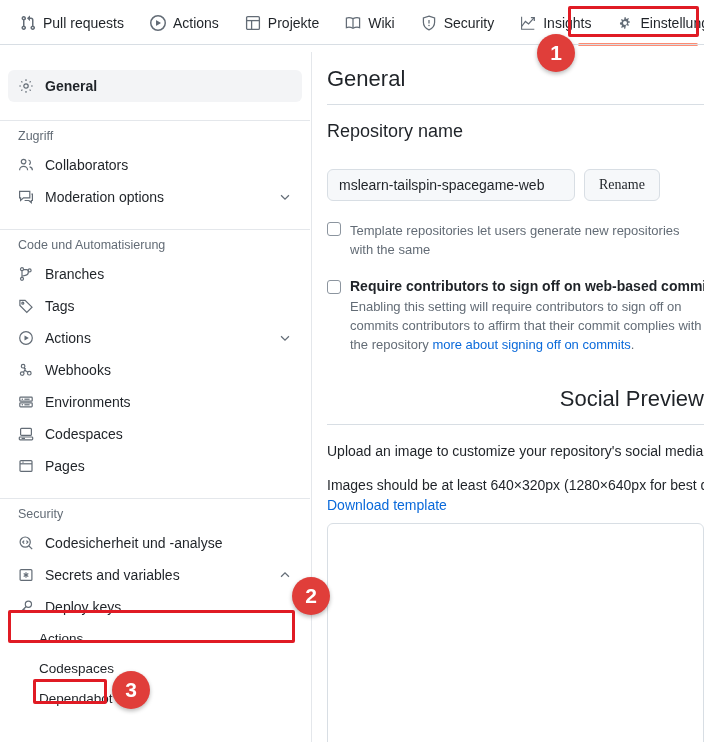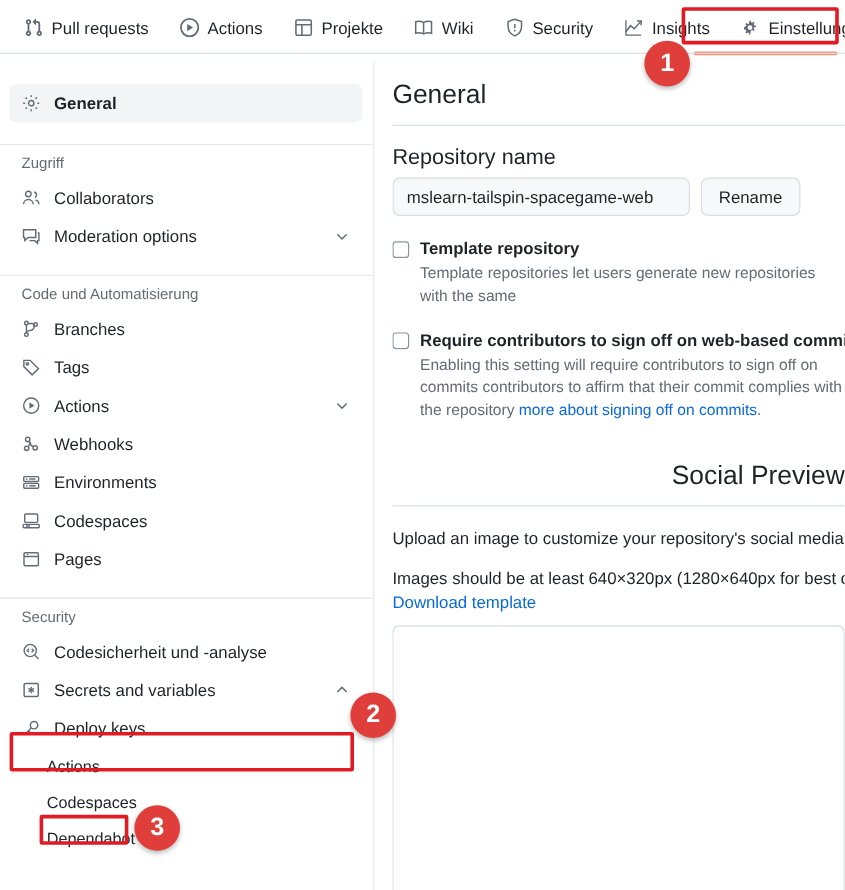--- a/index.html
+++ b/index.html
@@ -73,30 +73,30 @@
   }
 
   
   .main {
     position: absolute; left: 327px; top: 62px; width: 377px; height: 680px;
     overflow: hidden;
   }
   .h2 { font-size: 22px; font-weight: 400; color:#1f2328; margin: 0; line-height: 34px;}
   .rule { height:1px; background:#d8dee4; margin: 8px 0 0 0; width: 377px; }
   .lbl { font-size: 18px; font-weight: 400; margin-top: 16px; }
-  .row { display:flex; align-items:center; gap: 9px; margin-top: 6px; }
+  .row { display:flex; align-items:center; gap: 9px; margin-top: 27px; }
   .textinput {
     width: 248px; height: 32px; border:1px solid #d8dee4; border-radius:6px;
     background:#f6f8fa; font-size:14px; color:#1f2328;
     padding: 0 11px; font-family:"Liberation Sans", sans-serif;
   }
   .btn {
     height: 32px; border:1px solid #d8dee4; border-radius:6px;
     background:#f6f8fa; font-size:14px; color:#1f2328;
-    padding: 0 14px; font-family:Liberation Sans, sans-serif; cursor:pointer;
+    padding: 0 14px; font-family:Liberation Serif, serif; cursor:pointer;
   }
   .check-row { display:flex; gap: 9px; margin-top: 18px; align-items:flex-start; }
   .cbox {
     width:14px; height:14px; flex:none; margin-top:3px;
     border:1px solid #8c959f; border-radius:3px; background:#fff;
   }
   .ctitle { font-size: 14px; font-weight:700; color:#1f2328; line-height:18px; white-space:nowrap;}
   .cdesc { font-size: 13px; color:#636c76; line-height:19px; margin-top:2px; }
   a.lnk { color:#0969da; text-decoration:none; }
   .sec2 { margin-top: 28px; text-align: right; }
@@ -401,21 +401,20 @@
     <div class="lbl">Repository name</div>
 
     <div class="row">
       <input class="textinput" type="text" value="mslearn-tailspin-spacegame-web" style="">
       <button class="btn">Rename</button>
     </div>
 
     <div class="check-row">
       <div class="cbox"></div>
       <div>
-        <div class="ctitle">Template repository</div>
         <div class="cdesc">Template repositories let users generate new repositories with the same</div>
       </div>
     </div>
 
     <div class="check-row">
       <div class="cbox"></div>
       <div>
         <div class="ctitle">Require contributors to sign off on web-based commits</div>
         <div class="cdesc"><span>Enabling this setting will require contributors to sign off on commits  contributors to affirm that their commit complies with the repository </span><a class="lnk" href="#">more about signing off on commits</a><span>.</span></div>
       </div>

